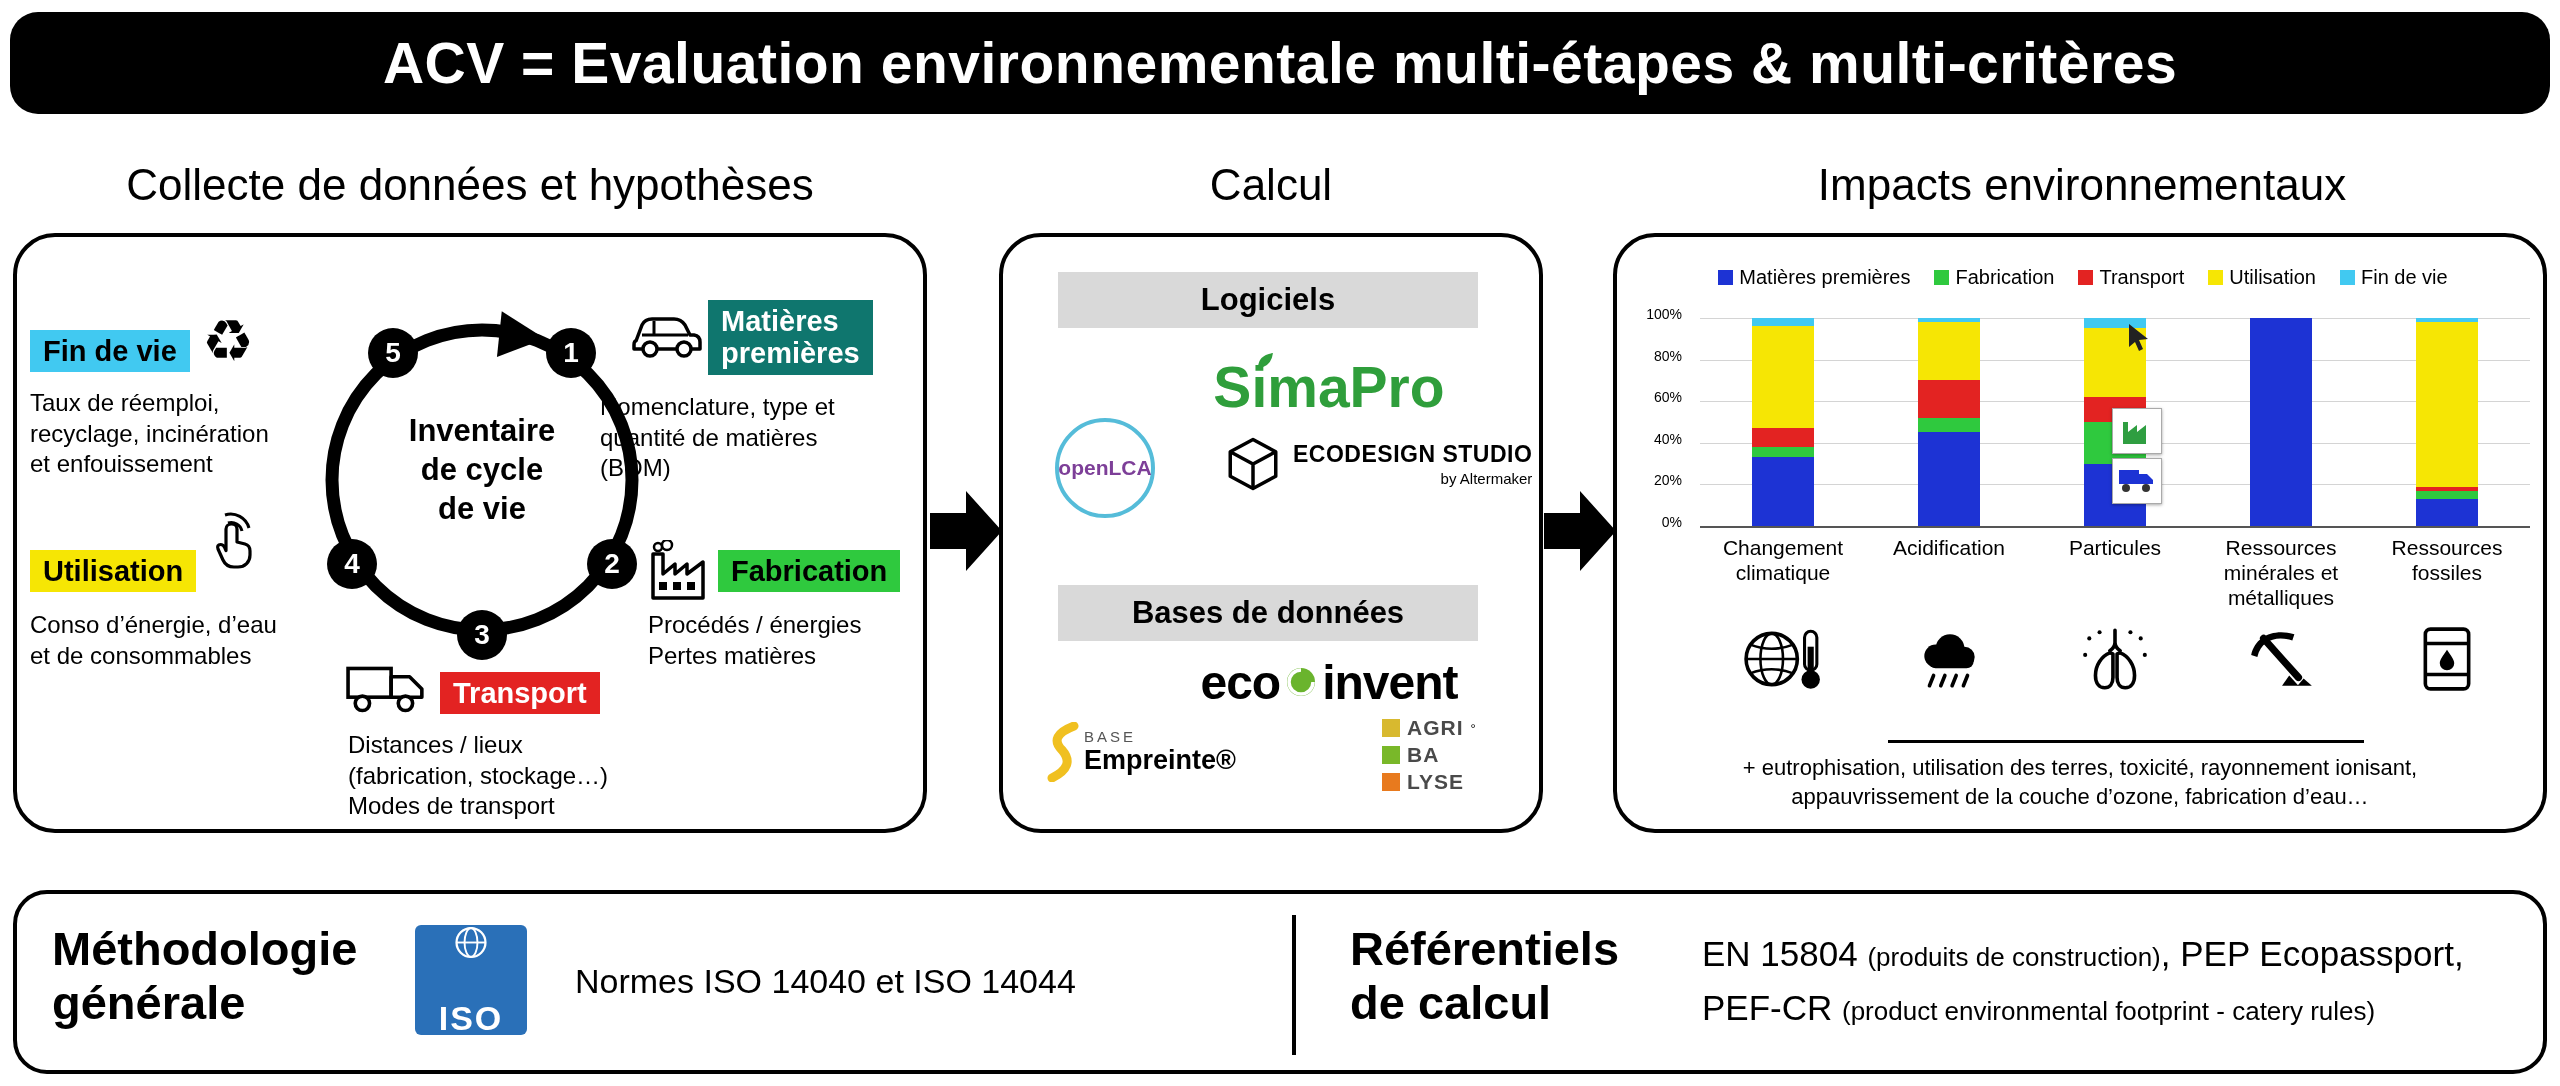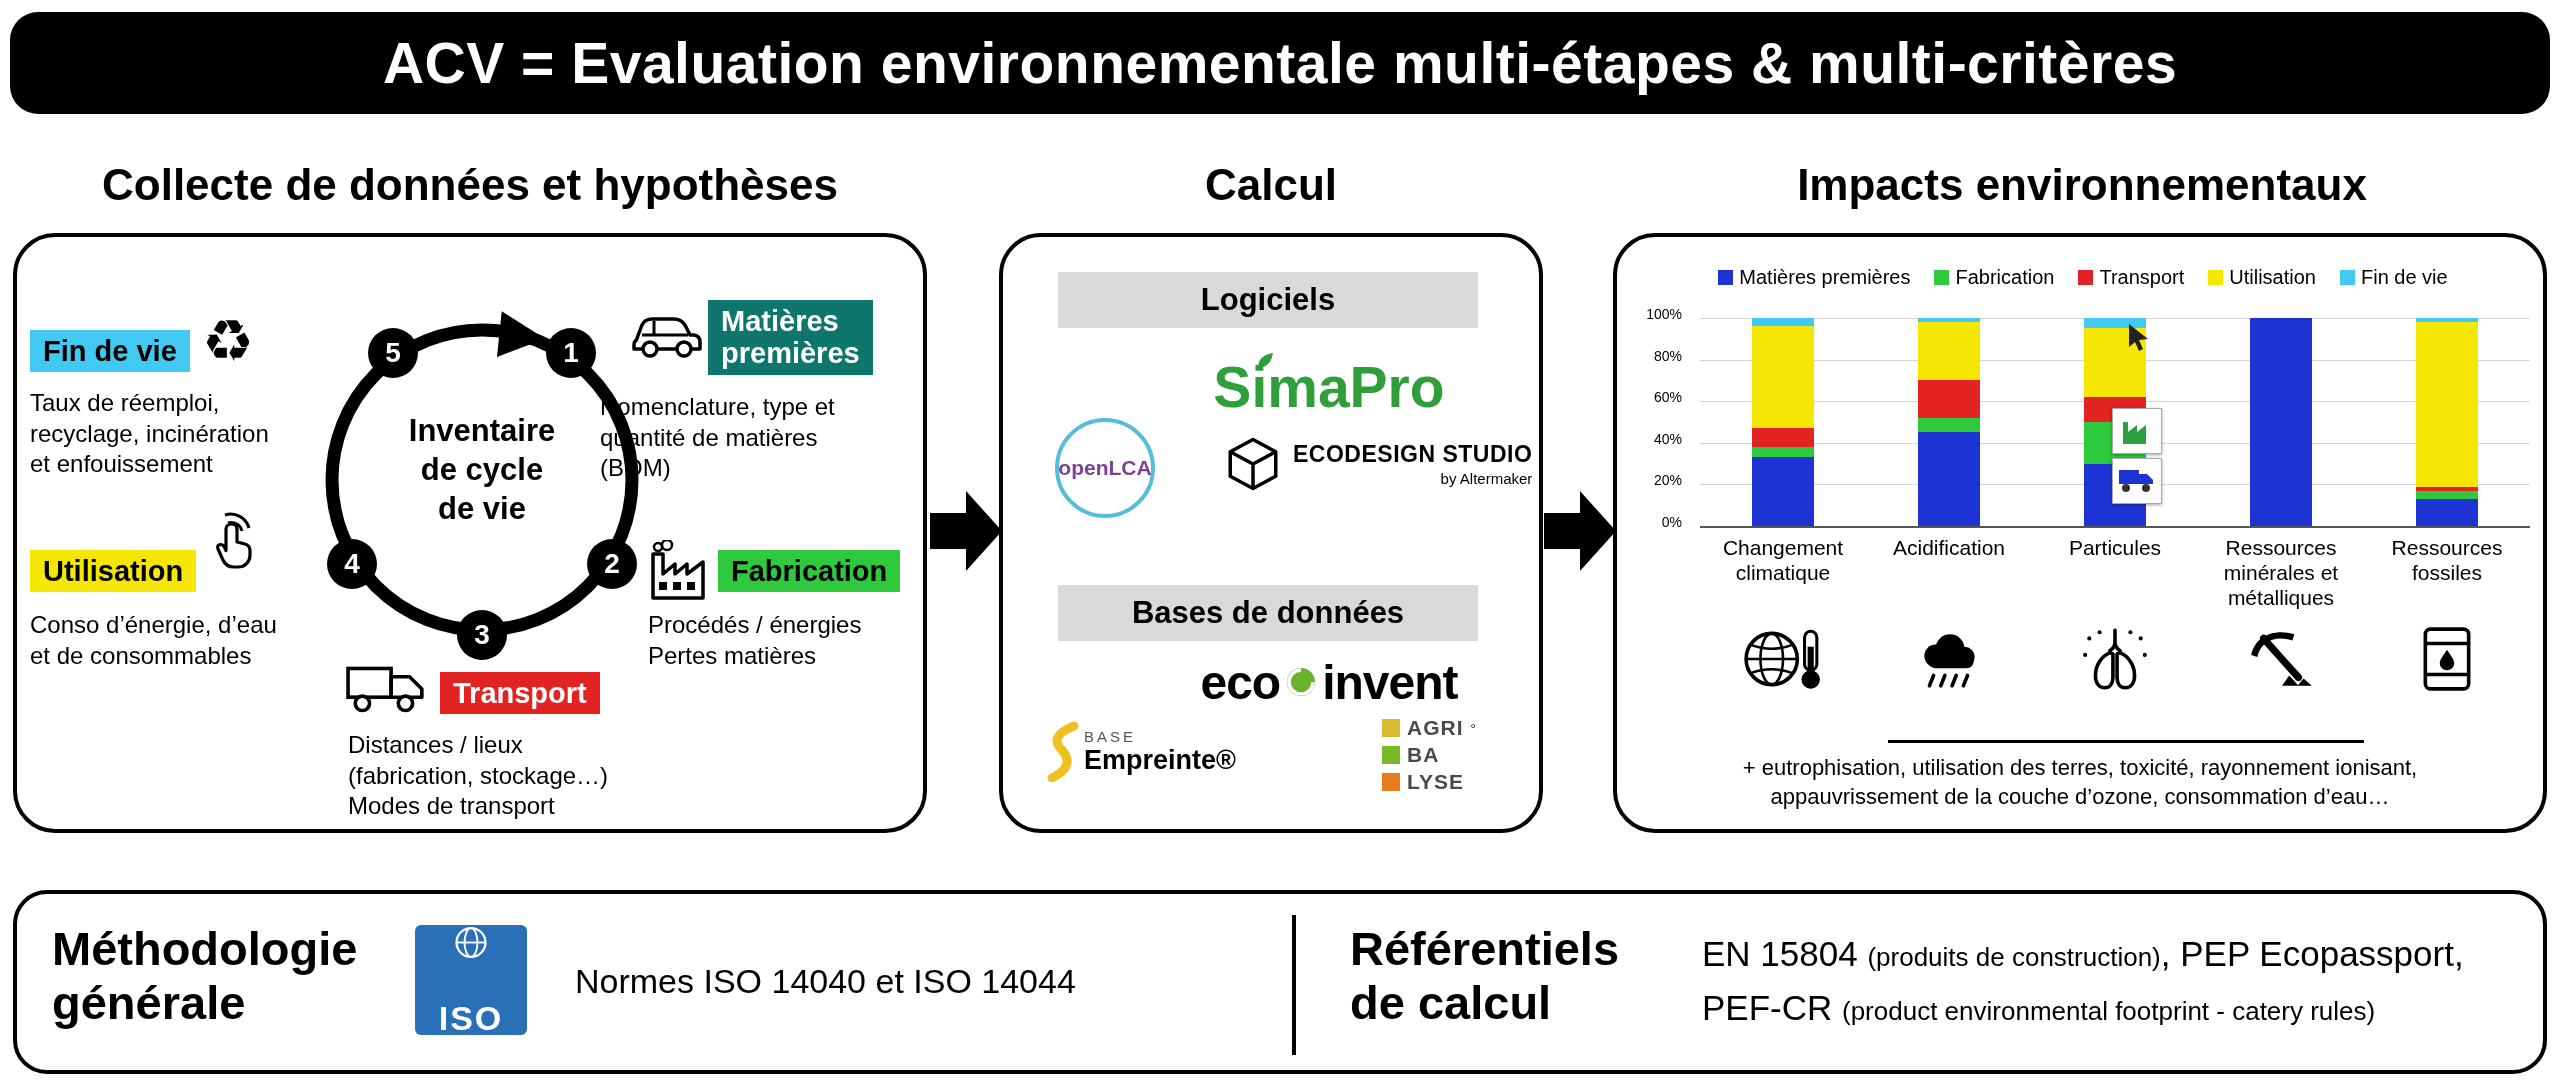--- a/index.html
+++ b/index.html
@@ -2,21 +2,21 @@
 <html><head>
 <meta charset="utf-8">
 <style>
   html,body{margin:0;padding:0;background:#fff;}
   body{width:2560px;height:1086px;font-family:"Liberation Sans",sans-serif;color:#000;}
   .canvas{position:relative;width:2560px;height:1086px;overflow:hidden;background:#fff;}
   .abs{position:absolute;}
   .title-banner{position:absolute;left:10px;top:12px;width:2540px;height:102px;background:#000;
     border-radius:28px;color:#fff;display:flex;align-items:center;justify-content:center;
     font-size:57px;font-weight:bold;letter-spacing:.5px;}
-  .heading{position:absolute;top:160px;transform:translateX(-50%);font-size:44px;font-weight:bold;white-space:nowrap;}
+  .heading{position:absolute;top:160px;transform:translateX(-50%);font-size:44px;font-weight:normal;white-space:nowrap;}
   .panel{position:absolute;top:233px;height:600px;border:4px solid #000;border-radius:42px;background:#fff;box-sizing:border-box;}
   .bottom-panel{position:absolute;left:13px;top:890px;width:2534px;height:184px;border:4px solid #000;border-radius:34px;background:#fff;box-sizing:border-box;}
   .chip{position:absolute;font-weight:bold;font-size:29px;line-height:1.12;padding:5px 13px;white-space:pre-line;}
   .desc{position:absolute;font-size:24px;line-height:1.28;white-space:pre-line;}
   .badge{position:absolute;width:50px;height:50px;border-radius:50%;background:#000;color:#fff;
     font-weight:bold;font-size:28px;display:flex;align-items:center;justify-content:center;}
   .center-label{position:absolute;left:380px;top:412px;width:204px;text-align:center;
     font-size:31px;font-weight:bold;line-height:1.25;white-space:pre-line;}
   .graybar{position:absolute;left:1058px;width:420px;height:56px;background:#d9d9d9;
     display:flex;align-items:center;justify-content:center;font-size:31px;font-weight:bold;}
@@ -368,21 +368,21 @@
         <rect x="4" y="3" width="42" height="58" rx="5" fill="none" stroke="#000" stroke-width="3.5"></rect>
         <line x1="4" y1="17" x2="46" y2="17" stroke="#000" stroke-width="3.5"></line>
         <line x1="4" y1="47" x2="46" y2="47" stroke="#000" stroke-width="3.5"></line>
         <path d="M25 23 c4 6 7 9.5 7 13 a7 7 0 1 1 -14 0 c0 -3.5 3 -7 7 -13 Z" fill="#000"></path>
       </svg>
     </div>
   </div>
 
   <div class="abs" style="left:1888px;top:740px;width:476px;height:3px;background:#000;"></div>
   <div class="footnote" style="top:754px;">+ eutrophisation, utilisation des terres, toxicité, rayonnement ionisant,</div>
-  <div class="footnote" style="top:783px;">appauvrissement de la couche d’ozone, consommation d’eau…</div>
+  <div class="footnote" style="top:783px;">appauvrissement de la couche d’ozone, fabrication d’eau…</div>
 
   <div class="bottom-panel"></div>
   <div class="big-title" style="left:52px;top:922px;">Méthodologie
 générale</div>
   <div class="iso-box">
     <svg width="46" height="46" viewBox="0 0 46 46">
       <circle cx="23" cy="23" r="19" fill="none" stroke="#fff" stroke-width="3"></circle>
       <ellipse cx="23" cy="23" rx="8.5" ry="19" fill="none" stroke="#fff" stroke-width="2.5"></ellipse>
       <line x1="4" y1="23" x2="42" y2="23" stroke="#fff" stroke-width="2.5"></line>
     </svg>

